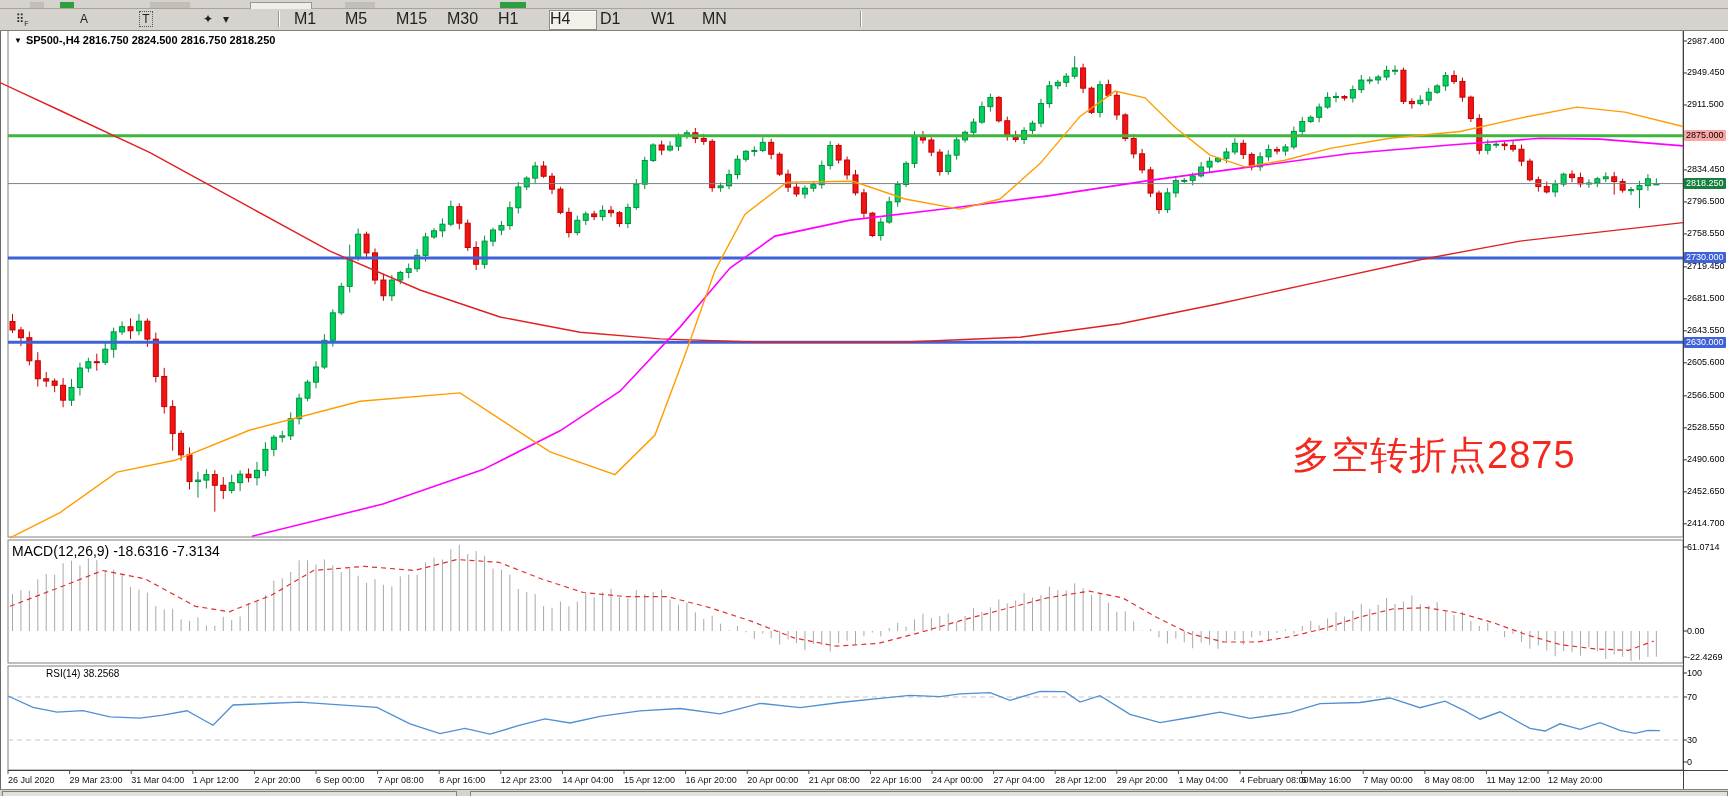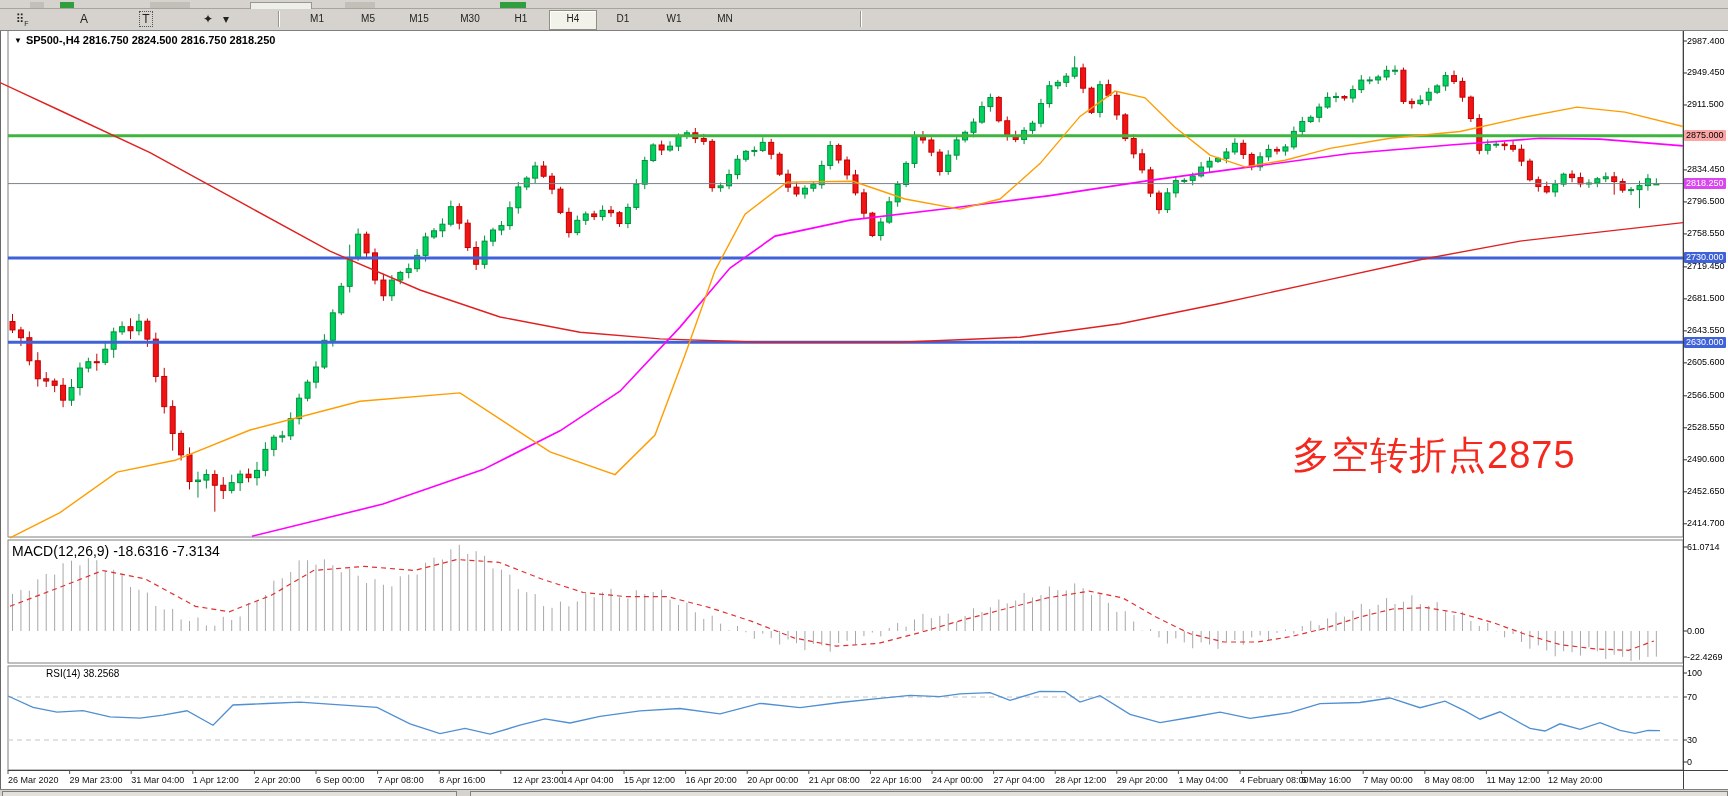--- a/index.html
+++ b/index.html
@@ -4,29 +4,29 @@
 <style>
   html,body{margin:0;padding:0;width:1728px;height:796px;overflow:hidden;background:#fff;
     font-family:"Liberation Sans","DejaVu Sans",sans-serif;}
   #root{position:relative;width:1728px;height:796px;}
   
   #toolbar-top{position:absolute;left:0;top:0;width:1728px;height:8px;background:#d6d3ce;border-bottom:1px solid #a8a49c;}
   #toolbar-top .stub{position:absolute;top:2px;height:6px;background:#c2bfb8;}
   #toolbar{position:absolute;left:0;top:9px;width:1728px;height:21px;background:#d6d3ce;border-bottom:1px solid #808080;z-index:5;}
   .tool{position:absolute;top:1px;width:24px;height:18px;text-align:center;line-height:18px;font-size:12px;color:#222;cursor:default;}
   .tool.boxed span{border:1px dotted #555;padding:0 2px;}
-  .tfbtn{position:absolute;top:1px;height:18px;width:46px;text-align:center;line-height:18px;font-size:10px;color:#222;}
+  .tfbtn{position:absolute;top:1px;height:18px;width:46px;text-align:left;line-height:18px;font-size:16px;color:#222;}
   .tfbtn.active{background:#f2f1ea;border:1px solid #8f8f84;box-shadow:inset 1px 1px 0 #fff;line-height:16px;}
   .tsep{position:absolute;top:2px;width:1px;height:16px;background:#9a978f;box-shadow:1px 0 0 #fff;}
   
   .axlab{position:absolute;left:1687px;font-size:9px;color:#000;height:11px;line-height:11px;white-space:nowrap;z-index:4;}
   .axlab.box{left:1684px;padding:0 2px;border-radius:1px;}
   .axlab.green{background:#fca5a5;color:#000;}
   .axlab.blue{background:#3f62d9;color:#fff;}
-  .axlab.black{background:#d946ef;color:#fff;}
+  .axlab.black{background:#15803d;color:#fff;}
   .tlab{position:absolute;top:775px;font-size:9px;color:#111;white-space:nowrap;z-index:4;}
   #symbol-header{position:absolute;left:14px;top:34px;font-size:11px;font-weight:bold;color:#000;z-index:4;}
   #symbol-header .tri{font-size:8px;vertical-align:1px;margin-right:4px;}
   #macd-label{position:absolute;left:12px;top:543px;font-size:14px;color:#000;z-index:4;}
   #rsi-label{position:absolute;left:12px;top:668px;font-size:10px;color:#000;z-index:4;margin-left:34px;}
   #annotation{position:absolute;left:1292px;top:430px;font-size:38px;z-index:4;letter-spacing:1px;}
   
   #tabstrip{position:absolute;left:0;top:790px;width:1728px;height:6px;background:#d6d3ce;z-index:4;}
   .tabbox{position:absolute;top:1px;height:10px;background:#e4e1da;border:1px solid #808080;}
   svg{position:absolute;left:0;top:0;z-index:1;}
@@ -760,29 +760,29 @@
       <div class="axlab" style="top: 625.5px;">0.00</div>
       <div class="axlab" style="top: 651.5px;">-22.4269</div>
     </div>
   <div id="rsi-axis-labels">
       <div class="axlab" style="top: 668px;">100</div>
       <div class="axlab" style="top: 692px;">70</div>
       <div class="axlab" style="top: 735px;">30</div>
       <div class="axlab" style="top: 757px;">0</div>
     </div>
   <div id="time-axis-labels">
-      <div class="tlab" style="left: 8px;">26 Mar 2020</div>
+      <div class="tlab" style="left: 8px;">26 Jul 2020</div>
       <div class="tlab" style="left: 69.6px;">29 Mar 23:00</div>
       <div class="tlab" style="left: 131.2px;">31 Mar 04:00</div>
       <div class="tlab" style="left: 192.8px;">1 Apr 12:00</div>
       <div class="tlab" style="left: 254.4px;">2 Apr 20:00</div>
       <div class="tlab" style="left: 316px;">6 Sep 00:00</div>
       <div class="tlab" style="left: 377.6px;">7 Apr 08:00</div>
       <div class="tlab" style="left: 439.2px;">8 Apr 16:00</div>
-      <div class="tlab" style="left: 500.8px; margin-left: 12px;">12 Apr 23:00</div>
+      <div class="tlab" style="left: 500.8px;">12 Apr 23:00</div>
       <div class="tlab" style="left: 562.4px;">14 Apr 04:00</div>
       <div class="tlab" style="left: 624px;">15 Apr 12:00</div>
       <div class="tlab" style="left: 685.6px;">16 Apr 20:00</div>
       <div class="tlab" style="left: 747.2px;">20 Apr 00:00</div>
       <div class="tlab" style="left: 808.8px;">21 Apr 08:00</div>
       <div class="tlab" style="left: 870.4px;">22 Apr 16:00</div>
       <div class="tlab" style="left: 932px;">24 Apr 00:00</div>
       <div class="tlab" style="left: 993.6px;">27 Apr 04:00</div>
       <div class="tlab" style="left: 1055.2px;">28 Apr 12:00</div>
       <div class="tlab" style="left: 1116.8px;">29 Apr 20:00</div>

